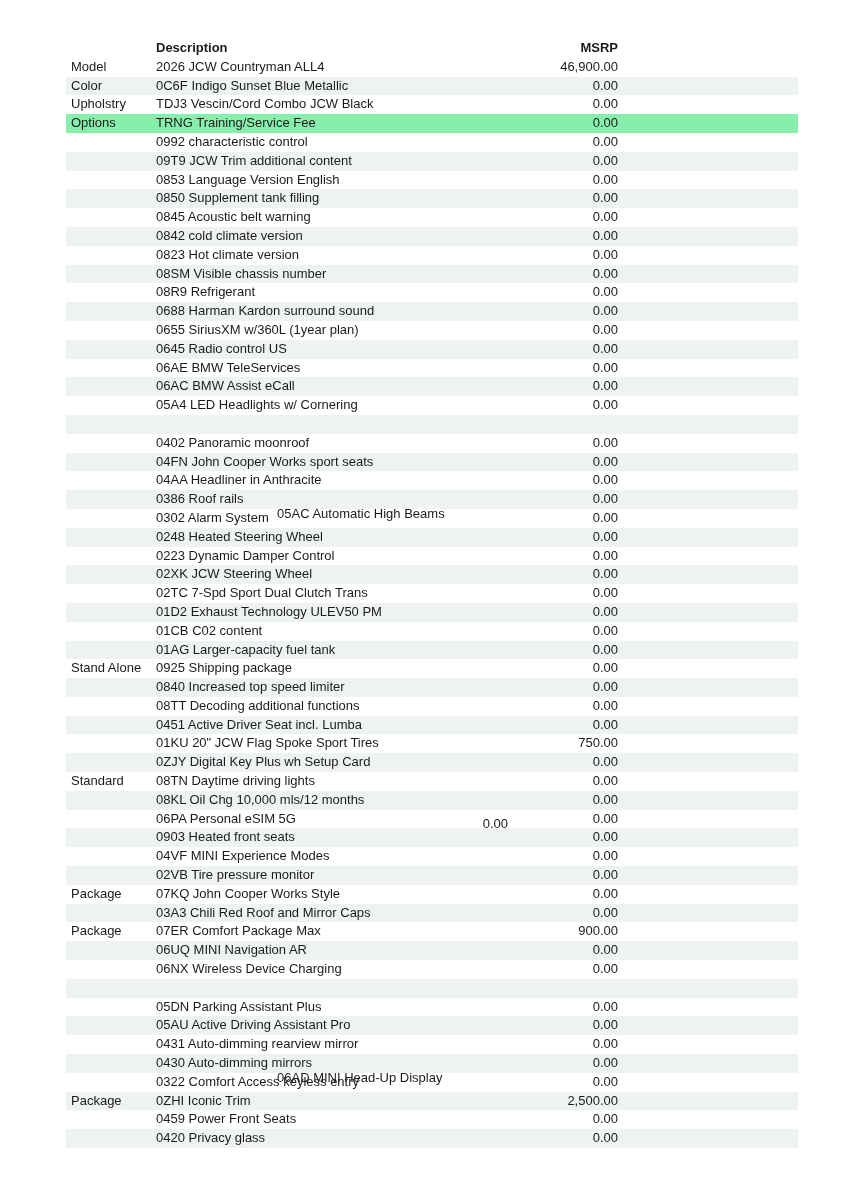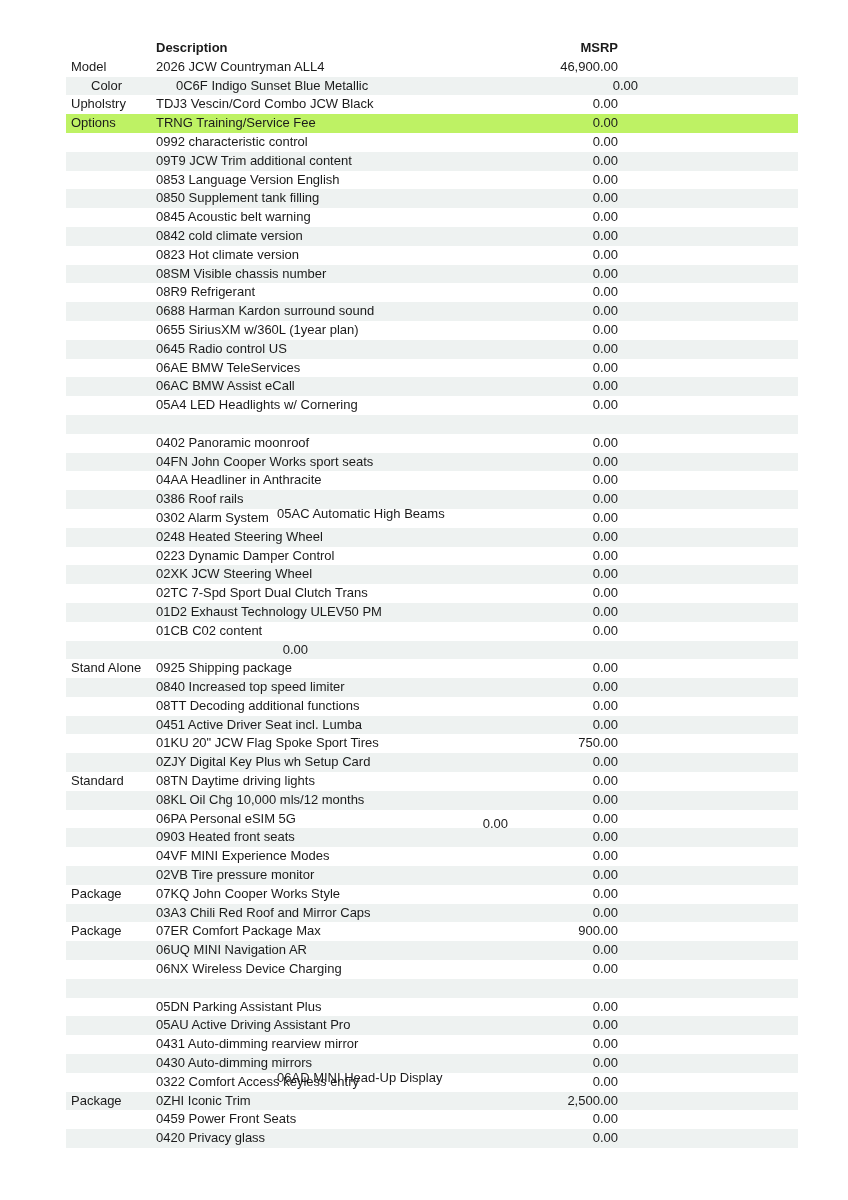--- a/index.html
+++ b/index.html
@@ -64,35 +64,35 @@
       <div class="cell-filler"></div>
     </div>
     <div id="rows-container">
   <div class="trow">
     <div class="cell-category">Model</div>
     <div class="cell-description">2026 JCW Countryman ALL4</div>
     <div class="cell-msrp">46,900.00</div>
     <div class="cell-filler"></div>
   </div>
 
-  <div class="trow striped" style="background: rgb(238, 242, 241); padding-left: 20px;">
+  <div class="trow striped" style="background: rgb(238, 242, 241);">
     <div class="cell-category">Color</div>
     <div class="cell-description">0C6F Indigo Sunset Blue Metallic</div>
     <div class="cell-msrp">0.00</div>
     <div class="cell-filler"></div>
   </div>
 
   <div class="trow">
     <div class="cell-category">Upholstry</div>
     <div class="cell-description">TDJ3 Vescin/Cord Combo JCW Black</div>
     <div class="cell-msrp">0.00</div>
     <div class="cell-filler"></div>
   </div>
 
-  <div class="trow striped" style="background: #bef264;">
+  <div class="trow striped" style="background: #86efac;">
     <div class="cell-category">Options</div>
     <div class="cell-description">TRNG Training/Service Fee</div>
     <div class="cell-msrp">0.00</div>
     <div class="cell-filler"></div>
   </div>
 
   <div class="trow">
     <div class="cell-category"></div>
     <div class="cell-description">0992 characteristic control</div>
     <div class="cell-msrp">0.00</div>
@@ -276,20 +276,21 @@
 
   <div class="trow">
     <div class="cell-category"></div>
     <div class="cell-description">01CB C02 content</div>
     <div class="cell-msrp">0.00</div>
     <div class="cell-filler"></div>
   </div>
 
   <div class="trow striped" style="background: rgb(238, 242, 241);">
     <div class="cell-category"></div>
+    <div class="cell-description">01AG Larger-capacity fuel tank</div>
     <div class="cell-msrp">0.00</div>
     <div class="cell-filler"></div>
   </div>
 
   <div class="trow">
     <div class="cell-category">Stand Alone</div>
     <div class="cell-description">0925 Shipping package</div>
     <div class="cell-msrp">0.00</div>
     <div class="cell-filler"></div>
   </div>

